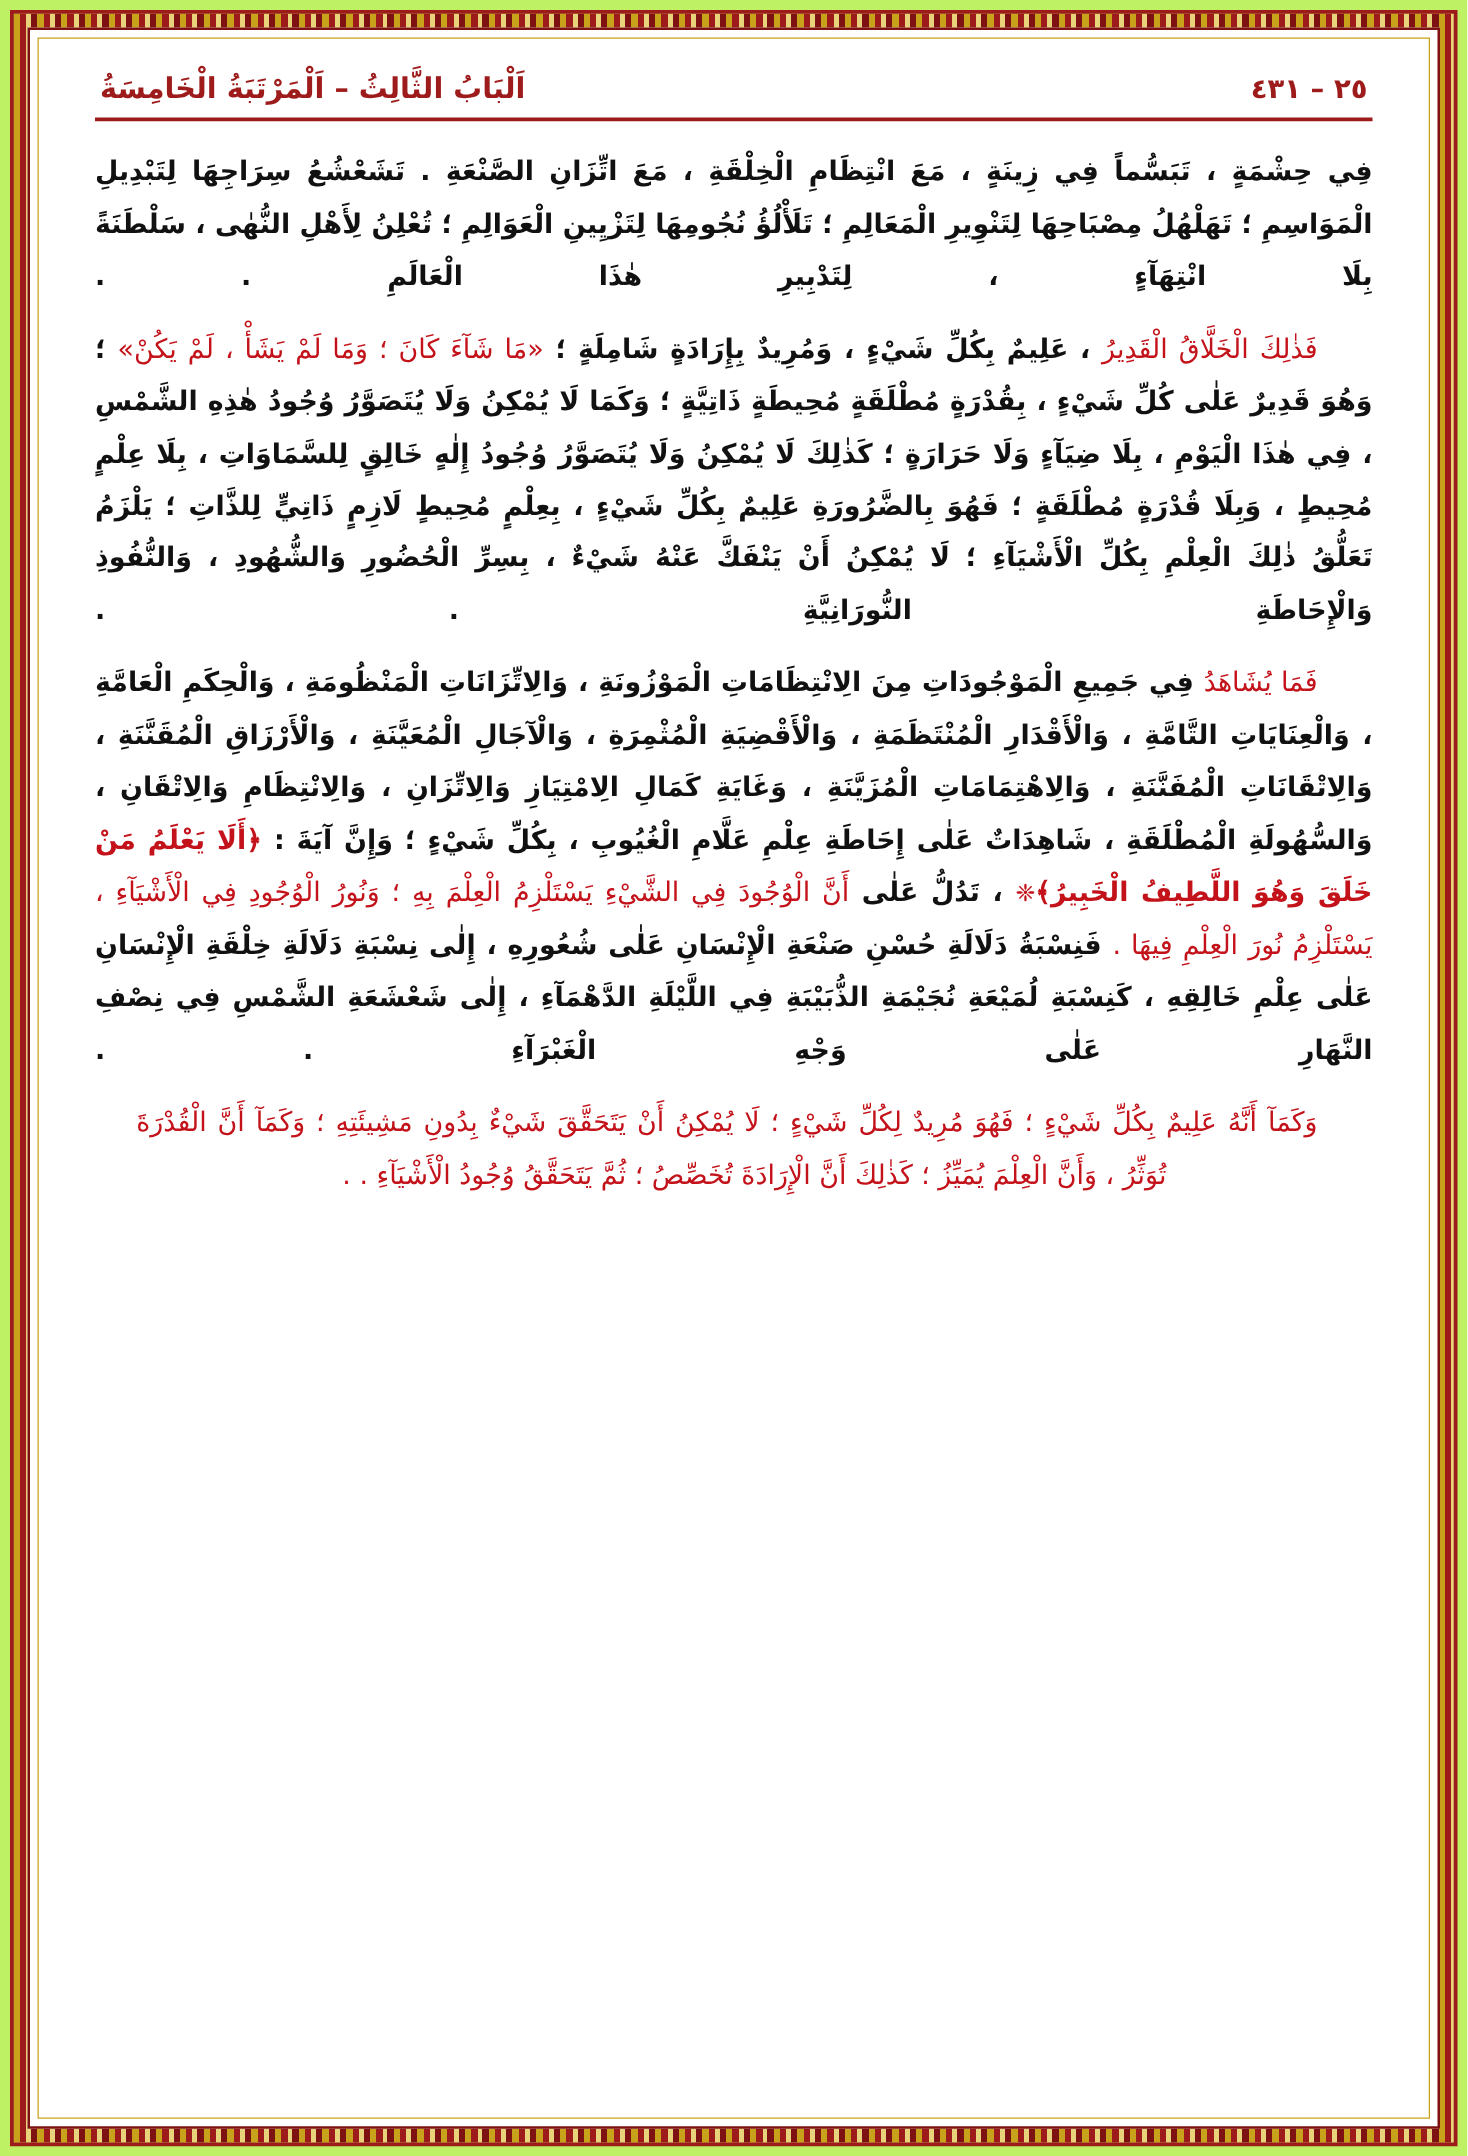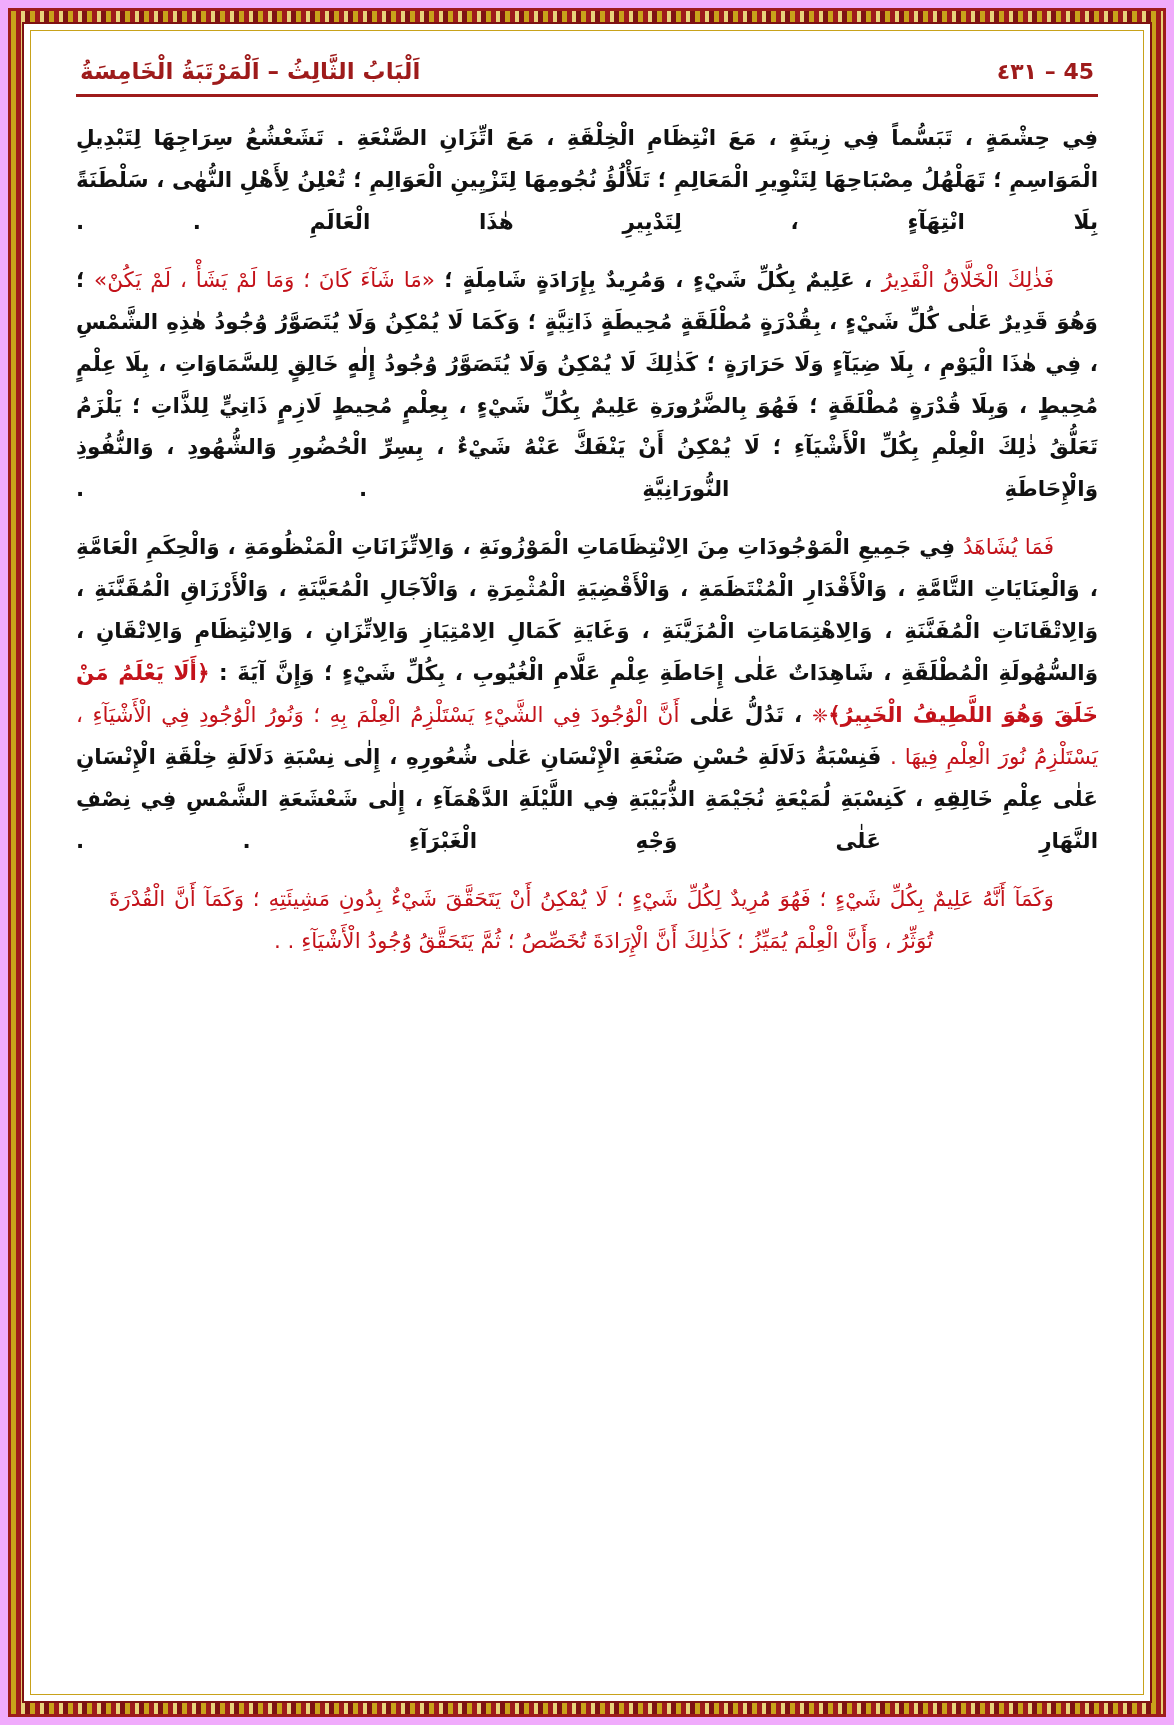--- a/index.html
+++ b/index.html
@@ -12,21 +12,21 @@
     height: 1725px;
     font-family: "DejaVu Sans", sans-serif;
   }
 
   
   .page {
     position: relative;
     width: 1174px;
     height: 1725px;
     box-sizing: border-box;
-    background: #f0abfc;
+    background: #bef264;
   }
   .border-outer {
     position: absolute;
     left: 8px;
     top: 8px;
     right: 8px;
     bottom: 8px;
     box-sizing: border-box;
     border: 3px solid #9e1b1b;
     background:
@@ -144,21 +144,21 @@
 
 <div class="page">
   <div class="border-outer"></div>
   <div class="border-mid"></div>
   <div class="border-inner"></div>
 
   <div class="content">
 
     <div class="header-row">
       <div class="header-title">اَلْبَابُ الثَّالِثُ – اَلْمَرْتَبَةُ الْخَامِسَةُ</div>
-      <div class="header-page">45 – ٤٣١</div>
+      <div class="header-page">٢٥ – ٤٣١</div>
     </div>
     <div class="header-rule"></div>
 
     <div class="body">
       <p class="para" id="p1"><span class="blk">فِي حِشْمَةٍ ، تَبَسُّماً فِي زِينَةٍ ، مَعَ انْتِظَامِ الْخِلْقَةِ ، مَعَ اتِّزَانِ الصَّنْعَةِ . تَشَعْشُعُ سِرَاجِهَا لِتَبْدِيلِ الْمَوَاسِمِ ؛ تَهَلْهُلُ مِصْبَاحِهَا لِتَنْوِيرِ الْمَعَالِمِ ؛ تَلَأْلُؤُ نُجُومِهَا لِتَزْيِينِ الْعَوَالِمِ ؛ تُعْلِنُ لِأَهْلِ النُّهٰى ، سَلْطَنَةً بِلَا انْتِهَآءٍ ، لِتَدْبِيرِ هٰذَا الْعَالَمِ . .</span></p>
       <p class="para indent" id="p2"><span class="red">فَذٰلِكَ الْخَلَّاقُ الْقَدِيرُ</span><span class="blk"> ، عَلِيمٌ بِكُلِّ شَيْءٍ ، وَمُرِيدٌ بِإِرَادَةٍ شَامِلَةٍ ؛ </span><span class="red">«مَا شَآءَ كَانَ ؛ وَمَا لَمْ يَشَأْ ، لَمْ يَكُنْ»</span><span class="blk"> ؛ وَهُوَ قَدِيرٌ عَلٰى كُلِّ شَيْءٍ ، بِقُدْرَةٍ مُطْلَقَةٍ مُحِيطَةٍ ذَاتِيَّةٍ ؛ وَكَمَا لَا يُمْكِنُ وَلَا يُتَصَوَّرُ وُجُودُ هٰذِهِ الشَّمْسِ ، فِي هٰذَا الْيَوْمِ ، بِلَا ضِيَآءٍ وَلَا حَرَارَةٍ ؛ كَذٰلِكَ لَا يُمْكِنُ وَلَا يُتَصَوَّرُ وُجُودُ إِلٰهٍ خَالِقٍ لِلسَّمَاوَاتِ ، بِلَا عِلْمٍ مُحِيطٍ ، وَبِلَا قُدْرَةٍ مُطْلَقَةٍ ؛ فَهُوَ بِالضَّرُورَةِ عَلِيمٌ بِكُلِّ شَيْءٍ ، بِعِلْمٍ مُحِيطٍ لَازِمٍ ذَاتِيٍّ لِلذَّاتِ ؛ يَلْزَمُ تَعَلُّقُ ذٰلِكَ الْعِلْمِ بِكُلِّ الْأَشْيَآءِ ؛ لَا يُمْكِنُ أَنْ يَنْفَكَّ عَنْهُ شَيْءٌ ، بِسِرِّ الْحُضُورِ وَالشُّهُودِ ، وَالنُّفُوذِ وَالْإِحَاطَةِ النُّورَانِيَّةِ . .</span></p>
       <p class="para indent" id="p3"><span class="red">فَمَا يُشَاهَدُ</span><span class="blk"> فِي جَمِيعِ الْمَوْجُودَاتِ مِنَ الِانْتِظَامَاتِ الْمَوْزُونَةِ ، وَالِاتِّزَانَاتِ الْمَنْظُومَةِ ، وَالْحِكَمِ الْعَامَّةِ ، وَالْعِنَايَاتِ التَّامَّةِ ، وَالْأَقْدَارِ الْمُنْتَظَمَةِ ، وَالْأَقْضِيَةِ الْمُثْمِرَةِ ، وَالْآجَالِ الْمُعَيَّنَةِ ، وَالْأَرْزَاقِ الْمُقَنَّنَةِ ، وَالِاتْقَانَاتِ الْمُفَنَّنَةِ ، وَالِاهْتِمَامَاتِ الْمُزَيَّنَةِ ، وَغَايَةِ كَمَالِ الِامْتِيَازِ وَالِاتِّزَانِ ، وَالِانْتِظَامِ وَالِاتْقَانِ ، وَالسُّهُولَةِ الْمُطْلَقَةِ ، شَاهِدَاتٌ عَلٰى إِحَاطَةِ عِلْمِ عَلَّامِ الْغُيُوبِ ، بِكُلِّ شَيْءٍ ؛ وَإِنَّ آيَةَ : </span><span class="quran">﴿أَلَا يَعْلَمُ مَنْ خَلَقَ وَهُوَ اللَّطِيفُ الْخَبِيرُ﴾</span><span class="ornament">❈</span><span class="blk"> ، تَدُلُّ عَلٰى </span><span class="red">أَنَّ الْوُجُودَ فِي الشَّيْءِ يَسْتَلْزِمُ الْعِلْمَ بِهِ ؛ وَنُورُ الْوُجُودِ فِي الْأَشْيَآءِ ، يَسْتَلْزِمُ نُورَ الْعِلْمِ فِيهَا .</span><span class="blk"> فَنِسْبَةُ دَلَالَةِ حُسْنِ صَنْعَةِ الْإِنْسَانِ عَلٰى شُعُورِهِ ، إِلٰى نِسْبَةِ دَلَالَةِ خِلْقَةِ الْإِنْسَانِ عَلٰى عِلْمِ خَالِقِهِ ، كَنِسْبَةِ لُمَيْعَةِ نُجَيْمَةِ الذُّبَيْبَةِ فِي اللَّيْلَةِ الدَّهْمَآءِ ، إِلٰى شَعْشَعَةِ الشَّمْسِ فِي نِصْفِ النَّهَارِ عَلٰى وَجْهِ الْغَبْرَآءِ . .</span></p>
       <p class="para indent last-center" id="p4"><span class="red">وَكَمَآ أَنَّهُ عَلِيمٌ بِكُلِّ شَيْءٍ ؛ فَهُوَ مُرِيدٌ لِكُلِّ شَيْءٍ ؛ لَا يُمْكِنُ أَنْ يَتَحَقَّقَ شَيْءٌ بِدُونِ مَشِيئَتِهِ ؛ وَكَمَآ أَنَّ الْقُدْرَةَ تُوَثِّرُ ، وَأَنَّ الْعِلْمَ يُمَيِّزُ ؛ كَذٰلِكَ أَنَّ الْإِرَادَةَ تُخَصِّصُ ؛ ثُمَّ يَتَحَقَّقُ وُجُودُ الْأَشْيَآءِ . .</span></p>
     </div>
 

